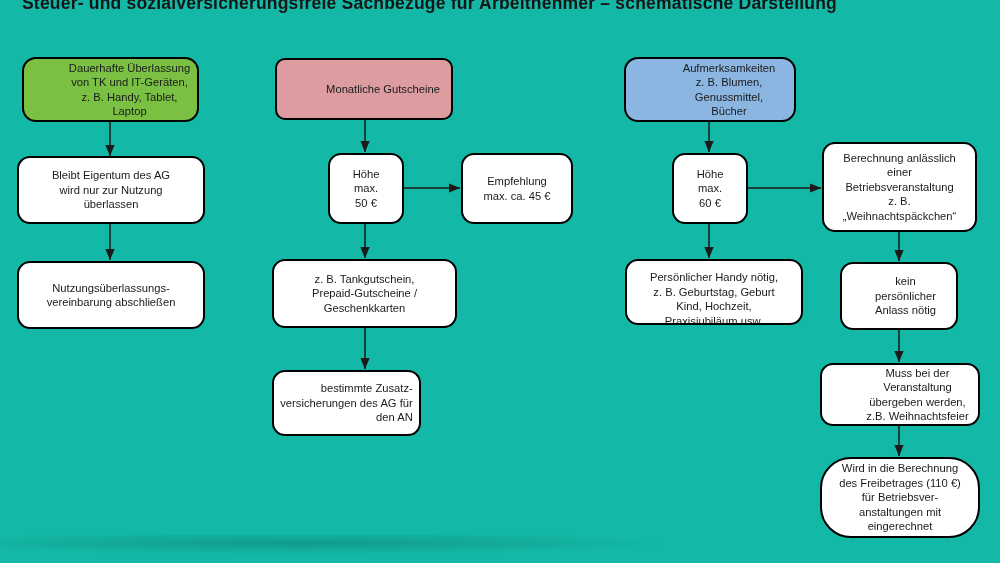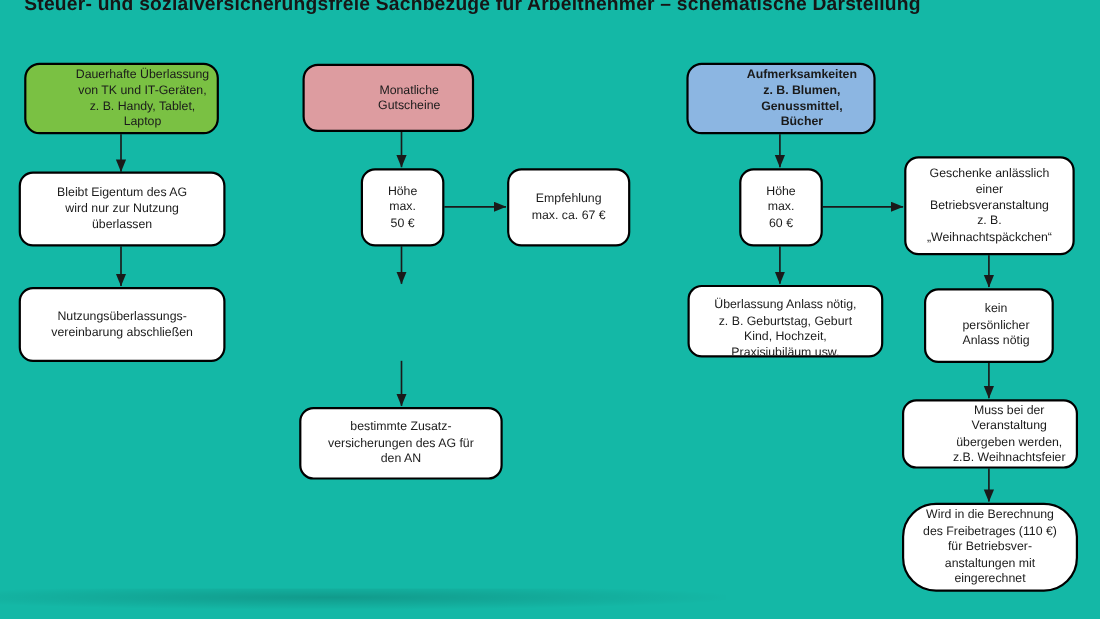--- a/index.html
+++ b/index.html
@@ -60,21 +60,21 @@
     line-height: 14.5px;
     overflow: hidden;
     padding: 2px 6px;
   }
   .node .txt {
     display: block;
     white-space: pre-line;
   }
   .node.green  { background: #7ac143; }
   .node.pink   { background: #dd9ca0; }
-  .node.blue   { background: #8cb6e2; font-weight: bold; }
+  .node.blue   { background: #8cb6e2; }
 
   
   .node.header { border-radius: 14px; padding-left: 44px; }
 
   
   .node.clipped .txt {
     position: relative;
     top: 7px;
   }
 
@@ -131,64 +131,69 @@
     <span class="txt">Bleibt Eigentum des AG
 wird nur zur Nutzung
 überlassen</span>
   </div>
 
   <div class="node" style="left:17px; top:261px; width:188px; height:68px;">
     <span class="txt">Nutzungsüberlassungs-
 vereinbarung abschließen</span>
   </div>
 
-  <div class="node header pink" style="left:275px; top:58px; width:156px; height:62px;">
+  <div class="node header pink" style="left:275px; top:58px; width:178px; height:62px;border-radius:10px;">
     <span class="txt">Monatliche Gutscheine</span>
   </div>
 
   <div class="node" style="left:328px; top:153px; width:76px; height:71px;">
     <span class="txt">Höhe
 max.
 50 €</span>
   </div>
 
   <div class="node" style="left:461px; top:153px; width:112px; height:71px;">
     <span class="txt">Empfehlung
-max. ca. 67 €</span>
-  </div>
-
-
-  <div class="node" style="left:272px; top:370px; width:185px; height:66px;">
+max. ca. 45 €</span>
+  </div>
+
+  <div class="node" style="left:272px; top:259px; width:185px; height:69px;">
+    <span class="txt">z. B. Tankgutschein,
+Prepaid-Gutscheine /
+Geschenkkarten</span>
+  </div>
+
+  <div class="node" style="left:272px; top:370px; width:149px; height:66px;text-align:right;">
     <span class="txt">bestimmte Zusatz-
 versicherungen des AG für
 den AN</span>
   </div>
 
   <div class="node header blue" style="left:624px; top:57px; width:172px; height:65px;">
     <span class="txt">Aufmerksamkeiten
 z. B. Blumen, Genussmittel,
 Bücher</span>
   </div>
 
   <div class="node" style="left:672px; top:153px; width:76px; height:71px;">
     <span class="txt">Höhe
 max.
 60 €</span>
   </div>
 
   <div class="node" style="left:822px; top:142px; width:155px; height:90px;">
-    <span class="txt">Geschenke anlässlich
+    <span class="txt">Berechnung anlässlich
 einer
 Betriebsveranstaltung
 z. B.
 „Weihnachtspäckchen“</span>
   </div>
 
   <div class="node clipped" style="left:625px; top:259px; width:178px; height:66px;">
-    <span class="txt">Überlassung Anlass nötig,
+    <span class="txt">Persönlicher Handy nötig,
 z. B. Geburtstag, Geburt
 Kind, Hochzeit,
 Praxisjubiläum usw.</span>
   </div>
 
   <div class="node" style="left:840px; top:262px; width:118px; height:68px;padding-left:19px;">
     <span class="txt">kein
 persönlicher
 Anlass nötig</span>
   </div>

